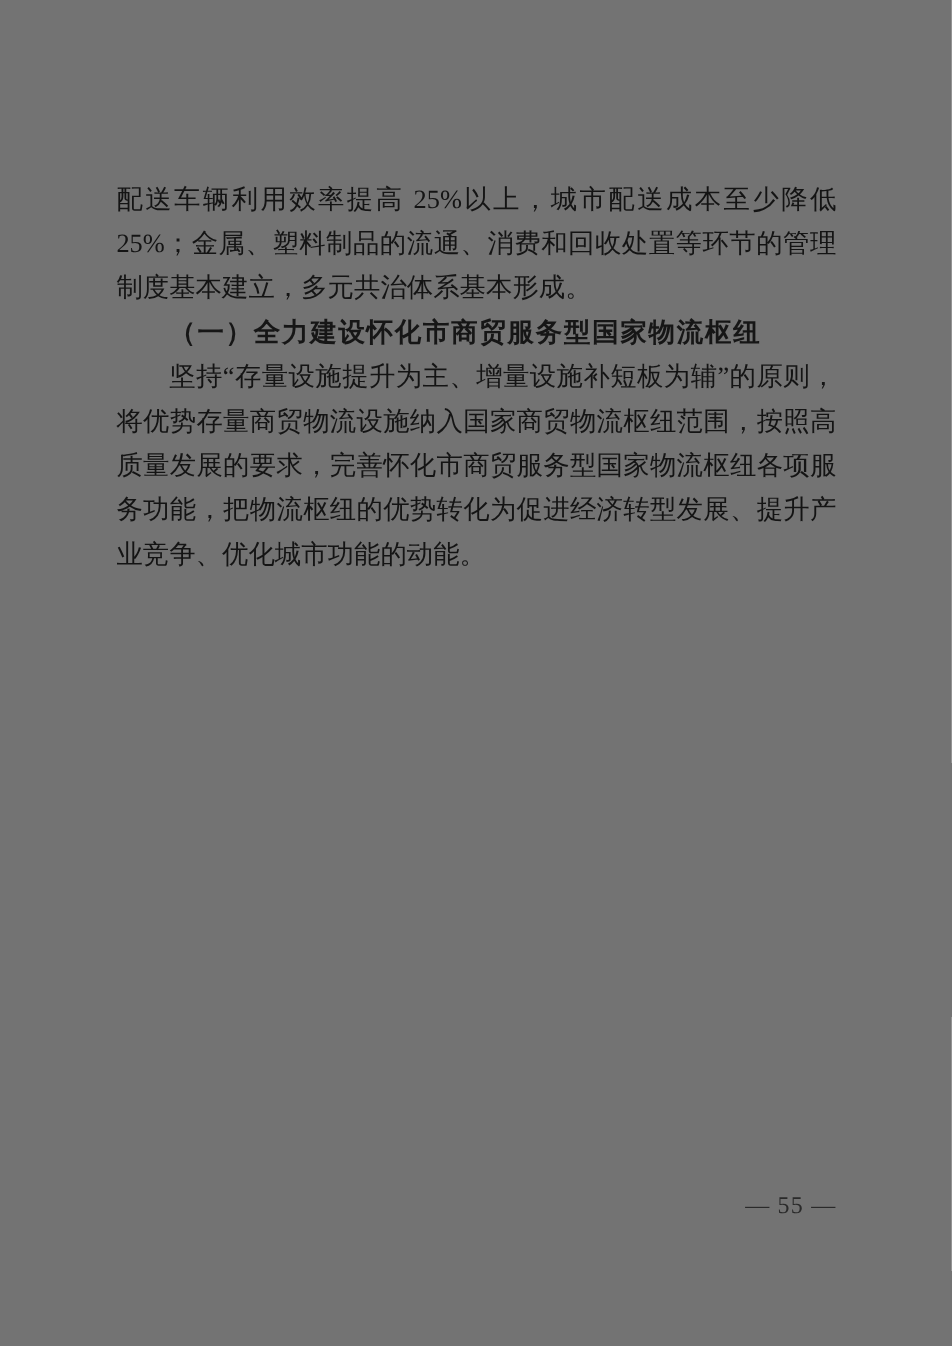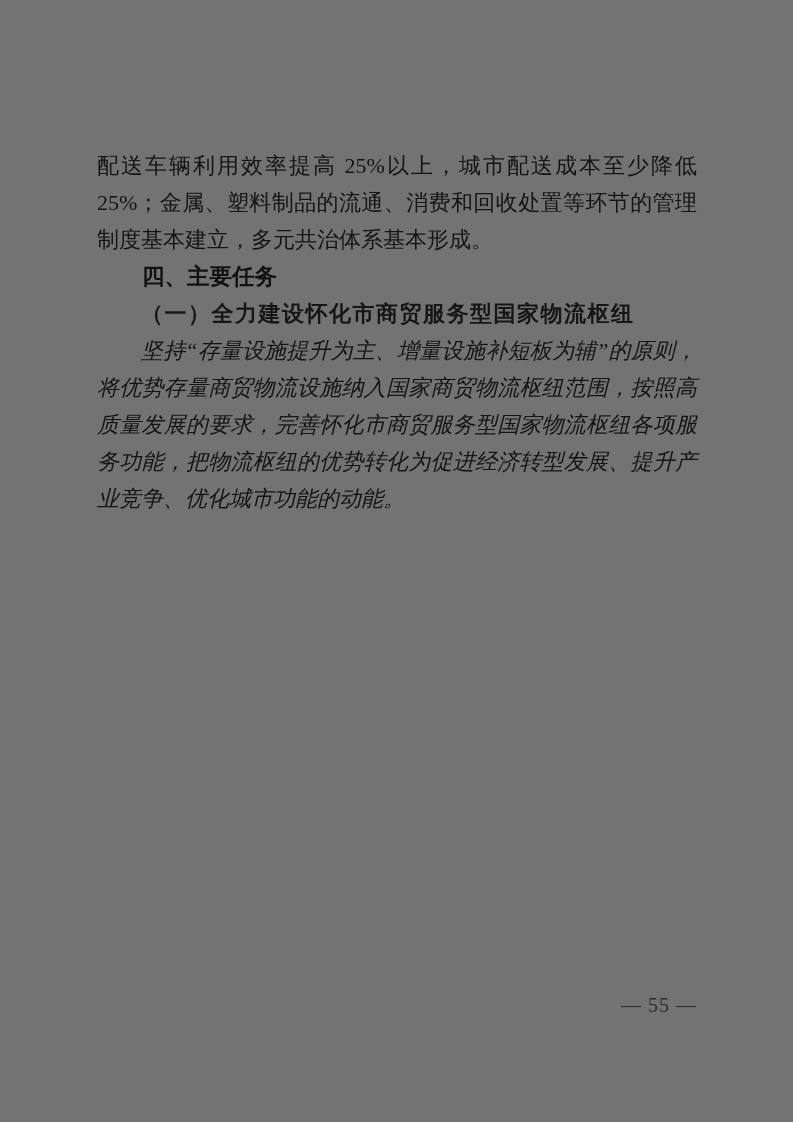--- a/index.html
+++ b/index.html
@@ -28,21 +28,20 @@
     margin: 0;
     font-family: "Liberation Serif", "DejaVu Serif", serif;
     font-size: 22px;
     line-height: 37px;
     color: #141414;
     text-align: justify;
     text-justify: inter-character;
   }
   .indent {
     text-indent: 2em;
-    font-style: italic;
   }
   .section-heading {
     margin: 0;
     font-family: "Liberation Sans", "DejaVu Sans", sans-serif;
     font-size: 22.5px;
     line-height: 37px;
     font-weight: bold;
     color: #111111;
     text-indent: 2em;
   }
@@ -67,18 +66,17 @@
     color: #2a2a2a;
     letter-spacing: 1px;
   }
 </style>
 </head>
 <body>
 
 <div class="page">
   <div class="content">
     <p class="body-text">配送车辆利用效率提高 25%以上，城市配送成本至少降低 25%；金属、塑料制品的流通、消费和回收处置等环节的管理制度基本建立，多元共治体系基本形成。</p>
-    <h2 class="section-heading">四、主要任务</h2>
     <h3 class="subsection-heading">（一）全力建设怀化市商贸服务型国家物流枢纽</h3>
     <p class="body-text indent">坚持“存量设施提升为主、增量设施补短板为辅”的原则，将优势存量商贸物流设施纳入国家商贸物流枢纽范围，按照高质量发展的要求，完善怀化市商贸服务型国家物流枢纽各项服务功能，把物流枢纽的优势转化为促进经济转型发展、提升产业竞争、优化城市功能的动能。</p>
   </div>
   <div class="footer">— 55 —</div>
 </div>
 
 </body></html>

